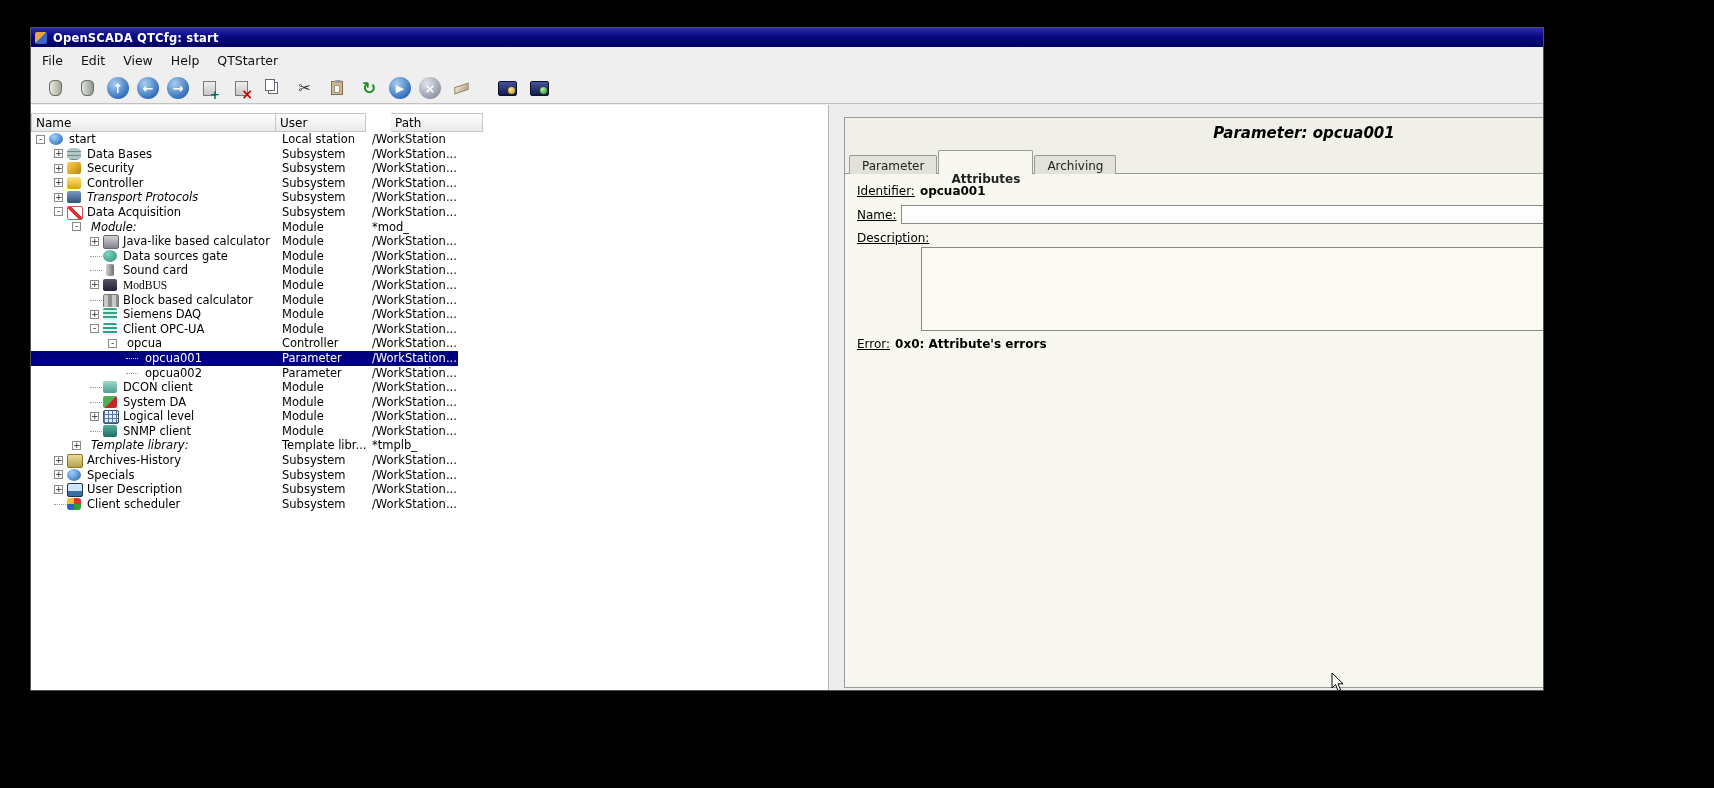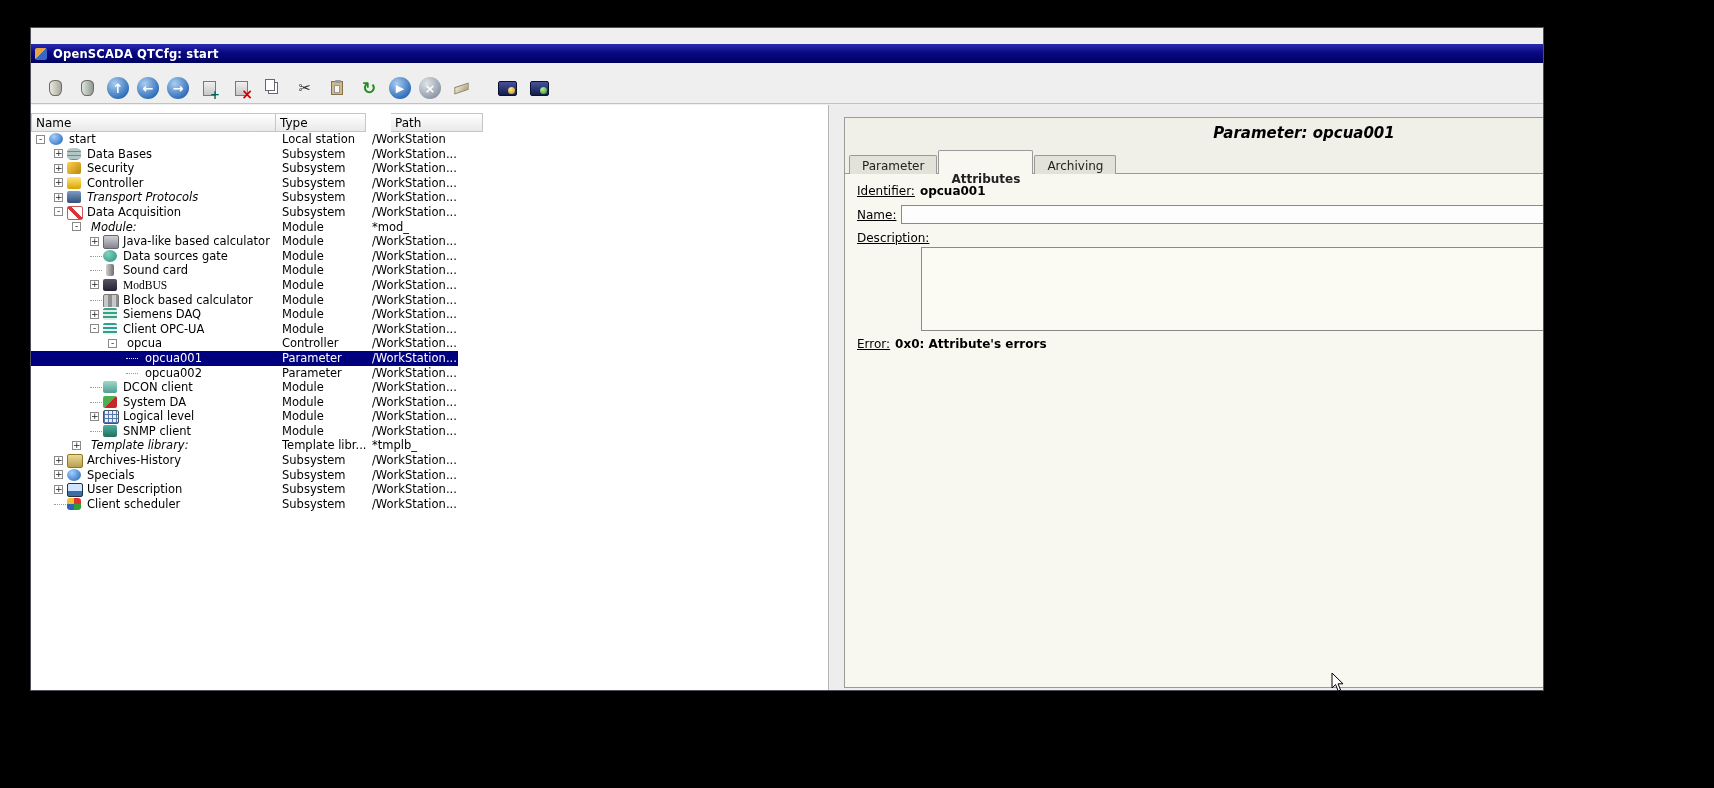--- a/index.html
+++ b/index.html
@@ -6,21 +6,21 @@
   body{
     width:1714px;height:788px;position:relative;overflow:hidden;
     background:#000;
     font-family:"DejaVu Sans","Liberation Sans",sans-serif;
   }
   .window{
     position:absolute;left:30px;top:27px;width:1514px;height:664px;
     background:#efefef;border:1px solid #50505a;box-sizing:border-box;overflow:hidden;
   }
   
-  .titlebar{position:absolute;left:0;top:16px;right:0;height:19px;
+  .titlebar{position:absolute;left:0;top:0;right:0;height:19px;
     background:linear-gradient(180deg,#2b2bb0 0%,#090984 45%,#000060 100%);
     display:flex;align-items:center;color:#fff;}
   .title-icon{width:12px;height:12px;margin:0 6px 0 4px;border-radius:2px;
     background:linear-gradient(135deg,#e8a33d 0 50%,#3a66c8 50%);flex:0 0 auto;}
   .title-text{font-size:11.5px;font-weight:bold;letter-spacing:.2px;}
   
   .menubar{position:absolute;left:0;top:19px;right:0;height:26px;display:flex;align-items:center;
     padding-left:2px;background:#efefef;}
   .menu-item{padding:4px 9px;font-size:12.5px;color:#101010;}
   
@@ -131,20 +131,27 @@
 </head>
 <body>
 
 <div class="window">
 
   <div class="titlebar">
     <span class="title-icon"></span>
     <span class="title-text">OpenSCADA QTCfg: start</span>
   </div>
 
+  <div class="menubar">
+      <div class="menu-item">File</div>
+      <div class="menu-item">Edit</div>
+      <div class="menu-item">View</div>
+      <div class="menu-item">Help</div>
+      <div class="menu-item">QTStarter</div>
+    </div>
 
   <div class="toolbar">
       <div class="tbtn tb-load">
         <i class="g"></i>
         <span class="t"></span>
       </div>
       <div class="tbtn tb-save">
         <i class="g"></i>
         <span class="t"></span>
       </div>
@@ -197,21 +204,21 @@
         <i class="g"></i>
         <span class="t"></span>
       </div>
     </div>
 
   <div class="main">
 
     <div class="tree-panel">
       <div class="tree-header">
           <div class="hcell hc0">Name</div>
-          <div class="hcell hc1">Type</div>
+          <div class="hcell hc1">User</div>
           <div class="hcell hc2">Path</div>
           <div class="hfill"></div>
         </div>
       <div class="tree-rows">
           <div class="trow">
             <div class="cell c-name">
               <span class="expander" style="left: 5px;">-</span>
               <span class="ti ti-station" style="left: 18px;"></span>
               <span class="lbl" style="left: 38px;">start</span>
             </div>

